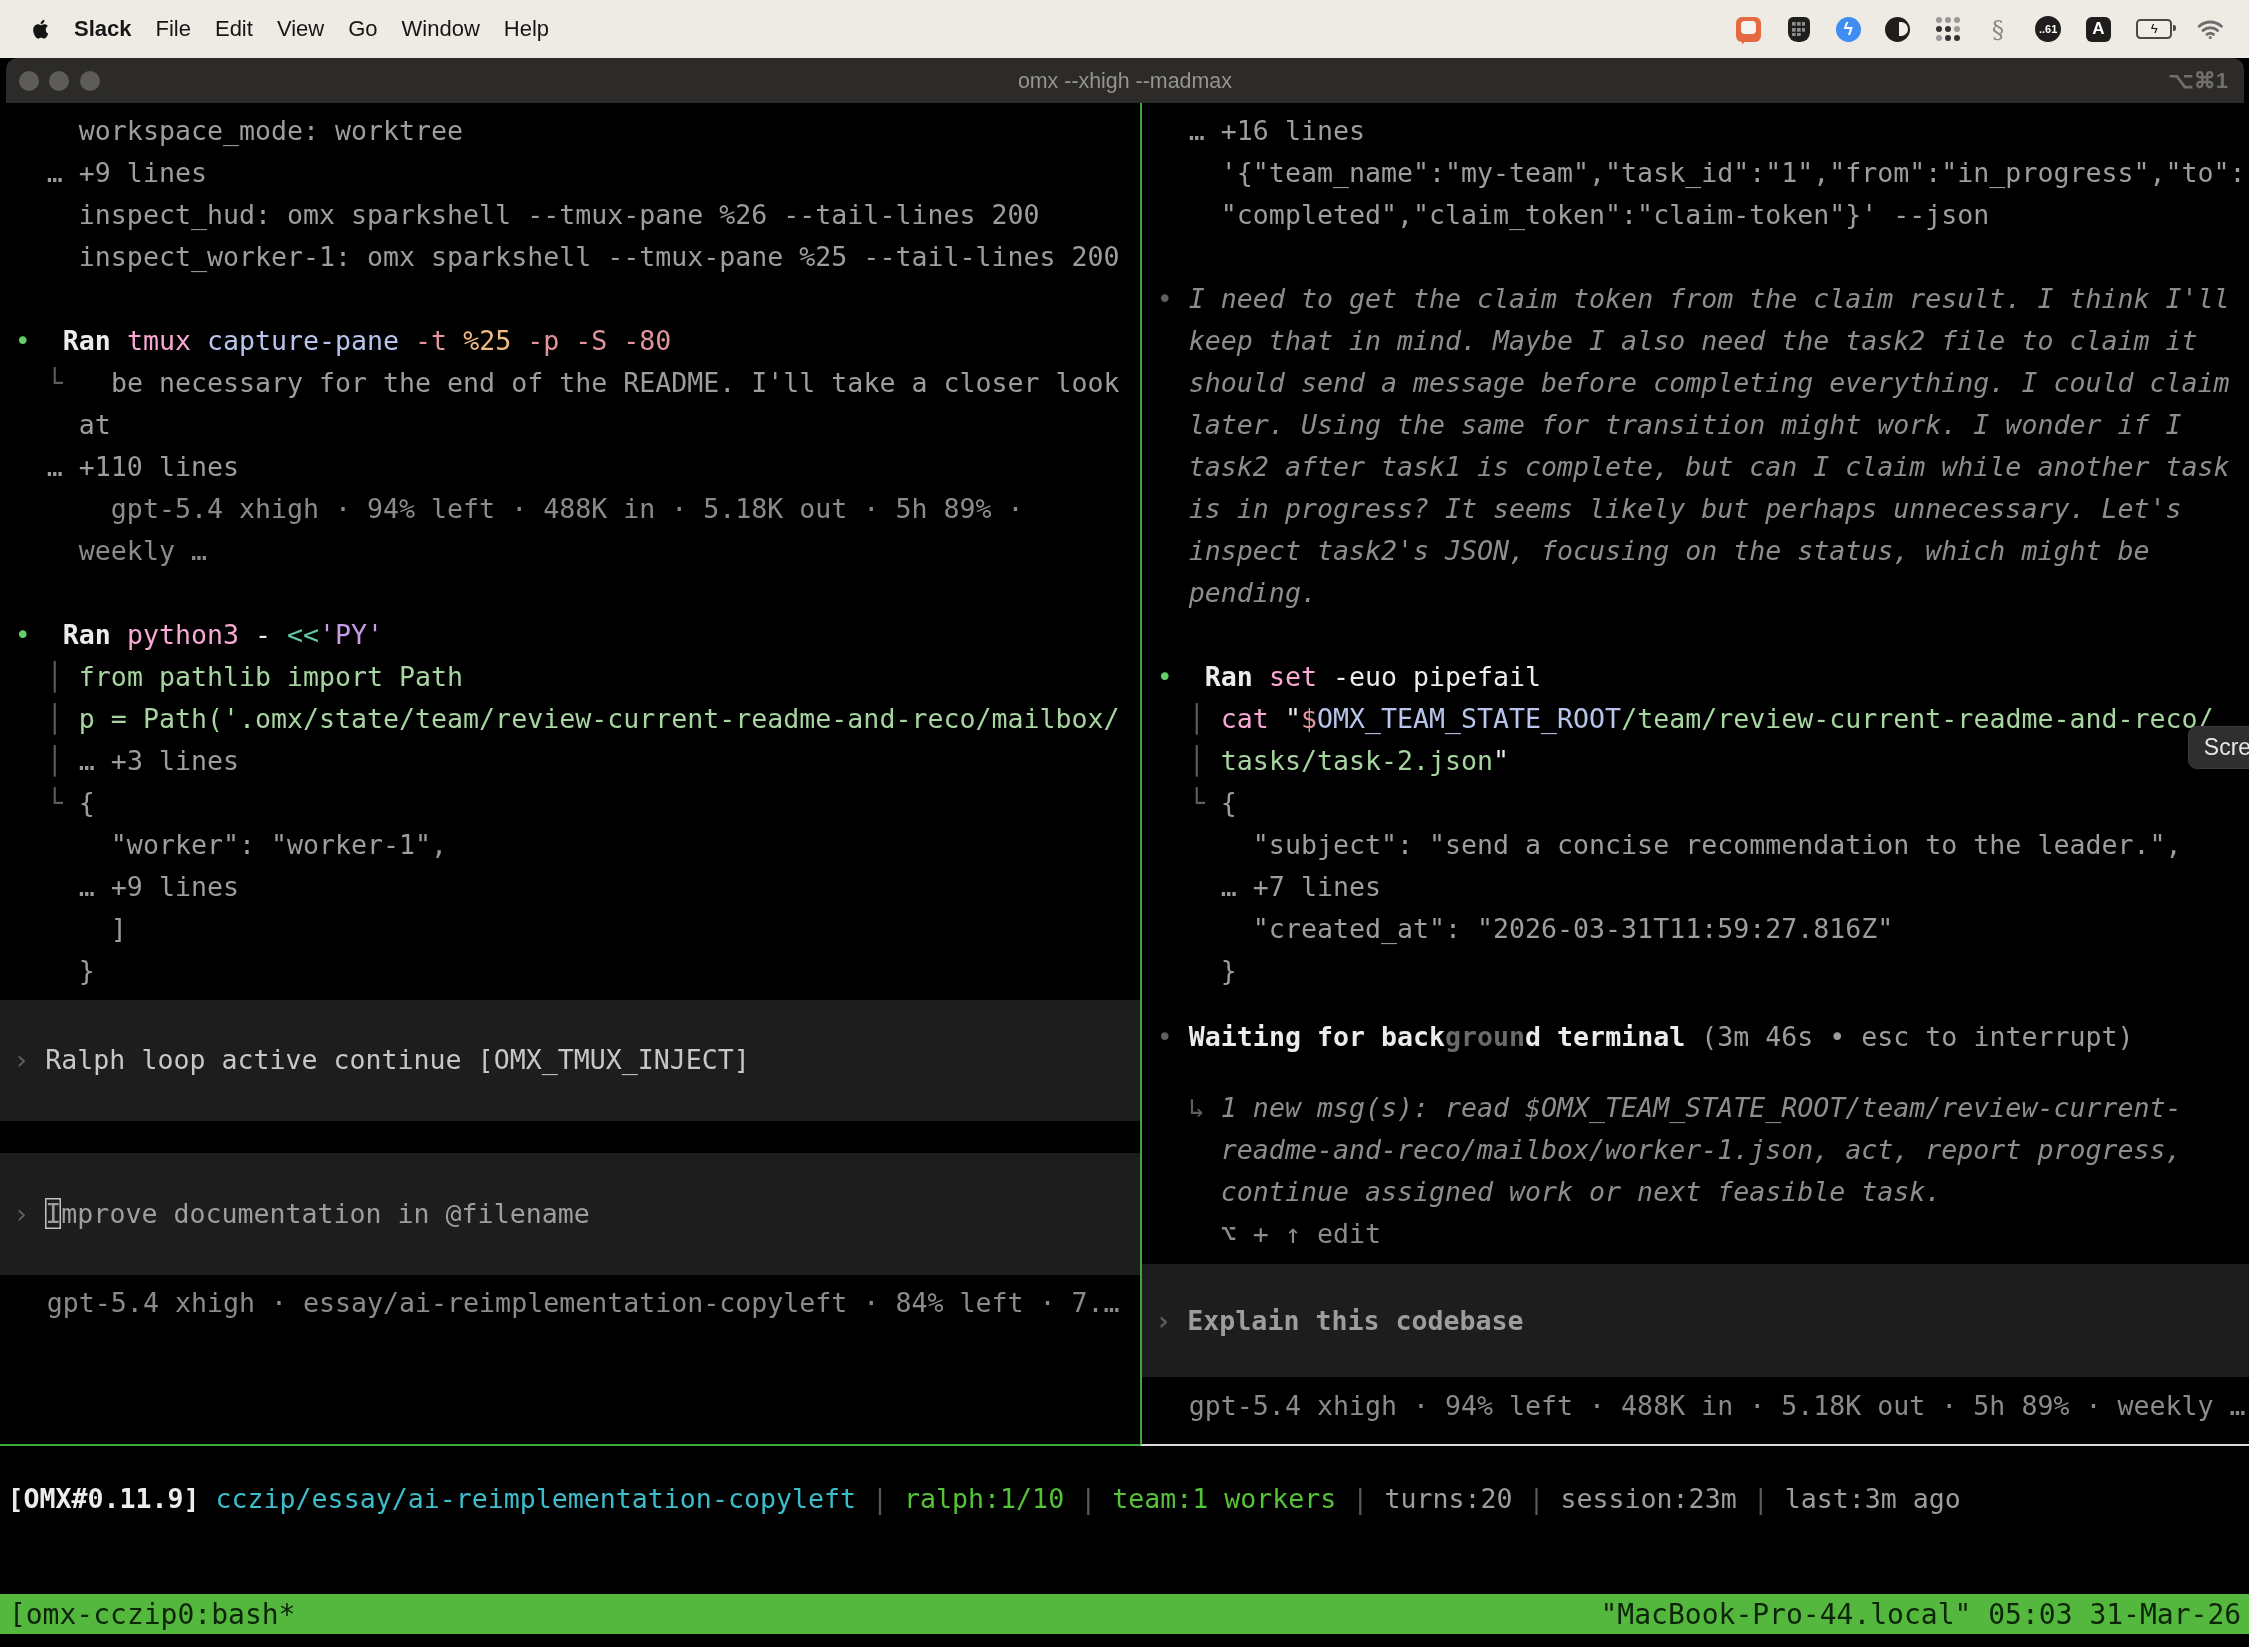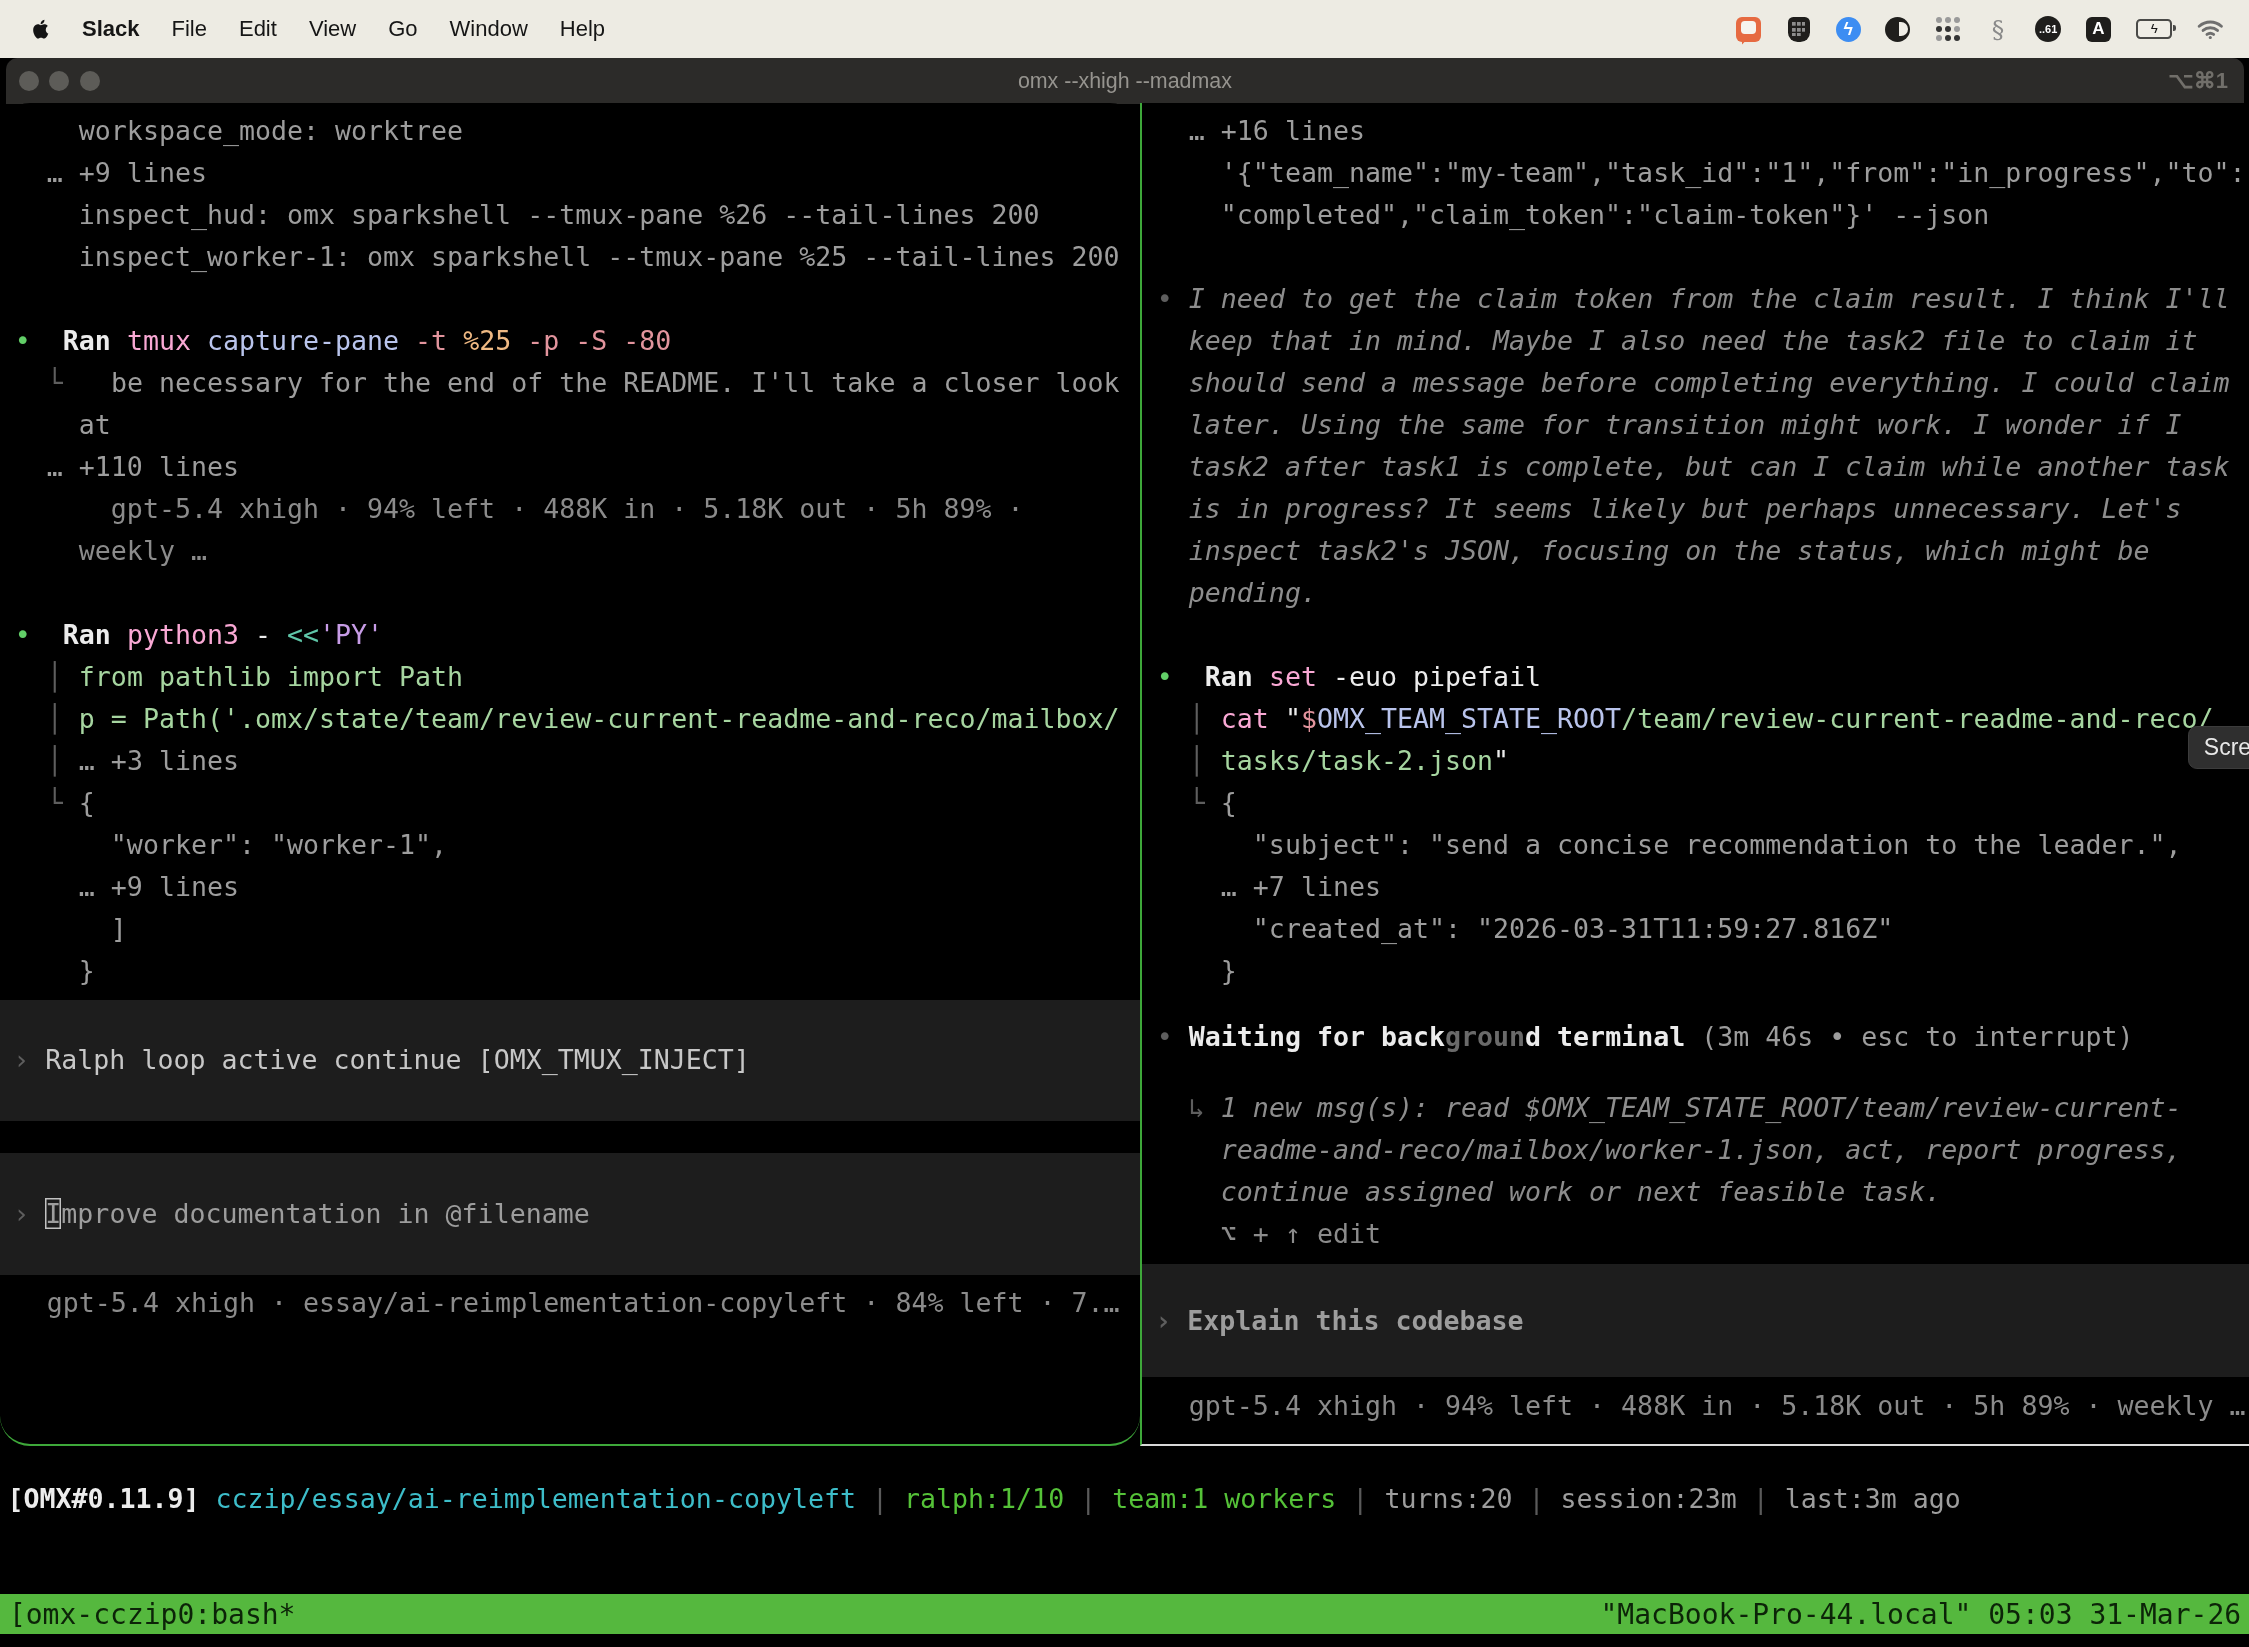--- a/index.html
+++ b/index.html
@@ -2,21 +2,21 @@
 <html style="font-size:11.8px"><head>
 <meta charset="utf-8">
 <style>
   html,body{margin:0;padding:0;background:#000;}
   #root{position:relative;width:2250px;height:1648px;background:#000;overflow:hidden;
         font-family:"DejaVu Sans Mono",monospace;}
   
   #menubar{position:absolute;left:0;top:0;width:2250px;height:58px;background:#edebe3;
            display:flex;align-items:center;justify-content:space-between;
            font-family:"Liberation Sans",sans-serif;color:#161616;}
-  .mb-left{display:flex;align-items:center;gap:32px;padding-left:31px;text-align:center;}
+  .mb-left{display:flex;align-items:center;gap:24px;padding-left:31px;text-align:center;}
   .mb-left .apple{width:19px;height:23.6px;display:flex;align-items:center;}
   .mb-app{font-weight:700;font-size:22px;}
   .mb-item{font-size:22px;}
   .mb-right{display:flex;align-items:center;gap:23.6px;padding-right:26.6px;}
   .sic{width:26.6px;height:26.6px;display:flex;align-items:center;justify-content:center;position:relative;}
   .ic-chat{width:25px;height:25px;background:#e66a41;border-radius:5.9px;position:relative;}
   .ic-chat::after{content:"";position:absolute;left:5.2px;top:4.4px;width:14.8px;height:13.3px;background:#f6f4ee;border-radius:3.7px;}
   .ic-chat::before{content:"";position:absolute;left:5.9px;bottom:-3px;width:7.4px;height:7.4px;background:#e66a41;
                    clip-path:polygon(0 0,100% 0,0 100%);}
   .ic-shield{width:22px;height:25px;background:#1f1e1c;border-radius:5.2px 5.2px 9.6px 9.6px;position:relative;}
@@ -45,21 +45,21 @@
   #titlebar{position:absolute;left:5.9px;top:58px;width:2238px;height:46px;background:#2c2b29;
             border-radius:11.8px 11.8px 0 0;display:flex;align-items:center;
             font-family:"Liberation Sans",sans-serif;}
   .tl-dots{display:flex;gap:10.3px;padding-left:13.3px;}
   .tl-dot{width:20px;height:20px;border-radius:50%;background:#5d5c58;border:none;padding:0;}
   #win-title{position:absolute;left:0;right:0;text-align:center;color:#96948f;font-size:21.4px;}
   #win-shortcut{position:absolute;right:16px;color:#716f6a;font-size:22px;font-weight:700;}
   
   .pane{position:absolute;top:103px;box-sizing:border-box;background:#000;overflow:hidden;
         padding:7.4px 0 0 14.8px;font-size:26.6px;}
-  #left-pane{left:0;width:1140px;height:1343px;border-bottom:2.2px solid #3ea83a;border-radius:30px;}
+  #left-pane{left:0;width:1140px;height:1343px;border-bottom:2.2px solid #3ea83a;}
   #right-pane{left:1140px;width:1110px;height:1343px;border-left:2.2px solid #3ea83a;
               border-bottom:2.2px solid #d8d8d8;}
   .tline{height:42px;line-height:42px;white-space:pre;overflow:hidden;}
   .tbox{background:#1d1d1d;display:flex;align-items:center;width:calc(100% + 14.8px);
         margin-left:-14.8px;padding-left:13.3px;box-sizing:border-box;}
   .tbox .tline{height:auto;text-align:center;}
   
   .c-gray{color:#9d9d9d}.c-dim{color:#5e5e5e}.c-dim2{color:#8b8b8b}
   .c-white{color:#ececec}.c-green{color:#62cf68}.c-blue{color:#f9a8d4}
   .c-lav{color:#b9c4ec}.c-pink{color:#e2949d}.c-orange{color:#efb983}

